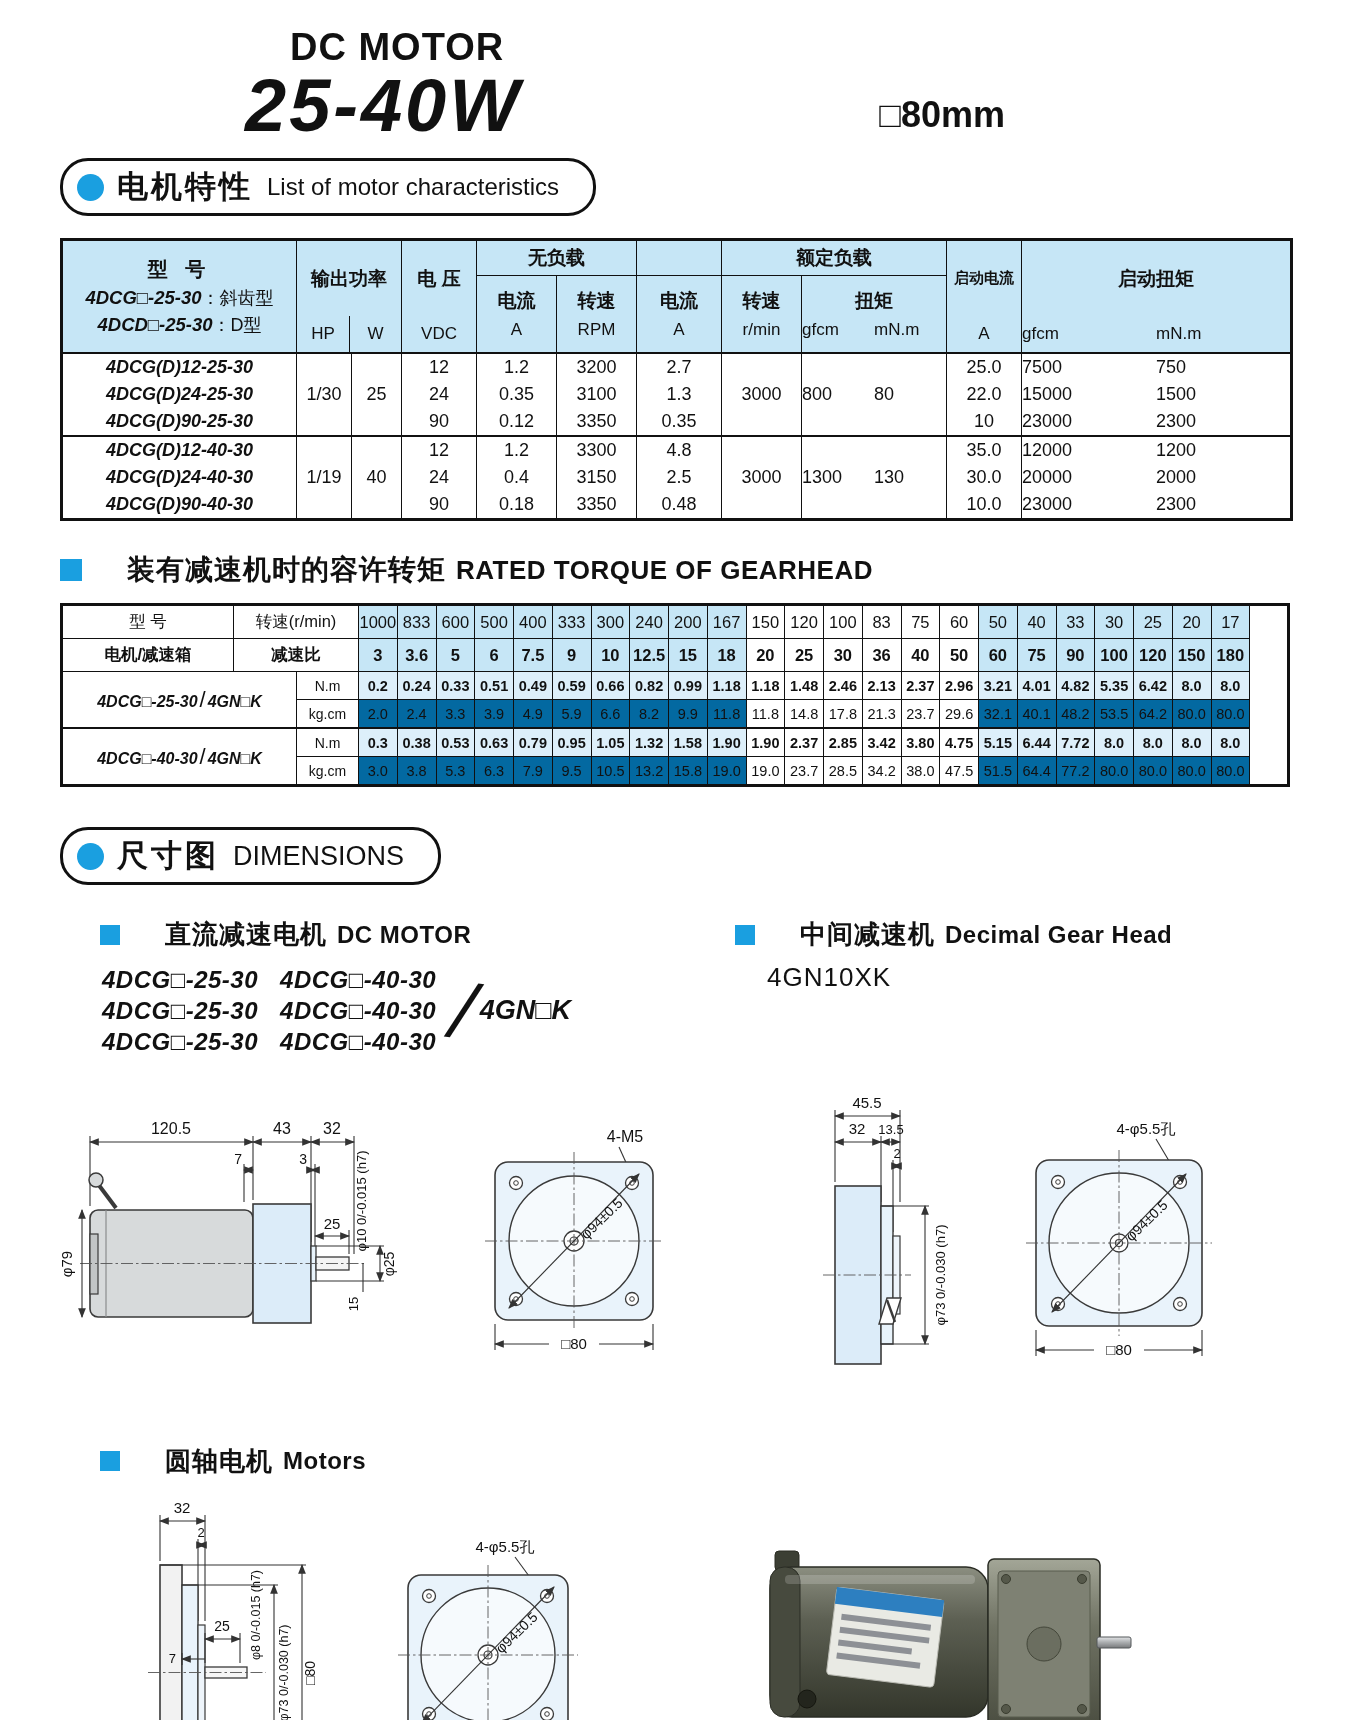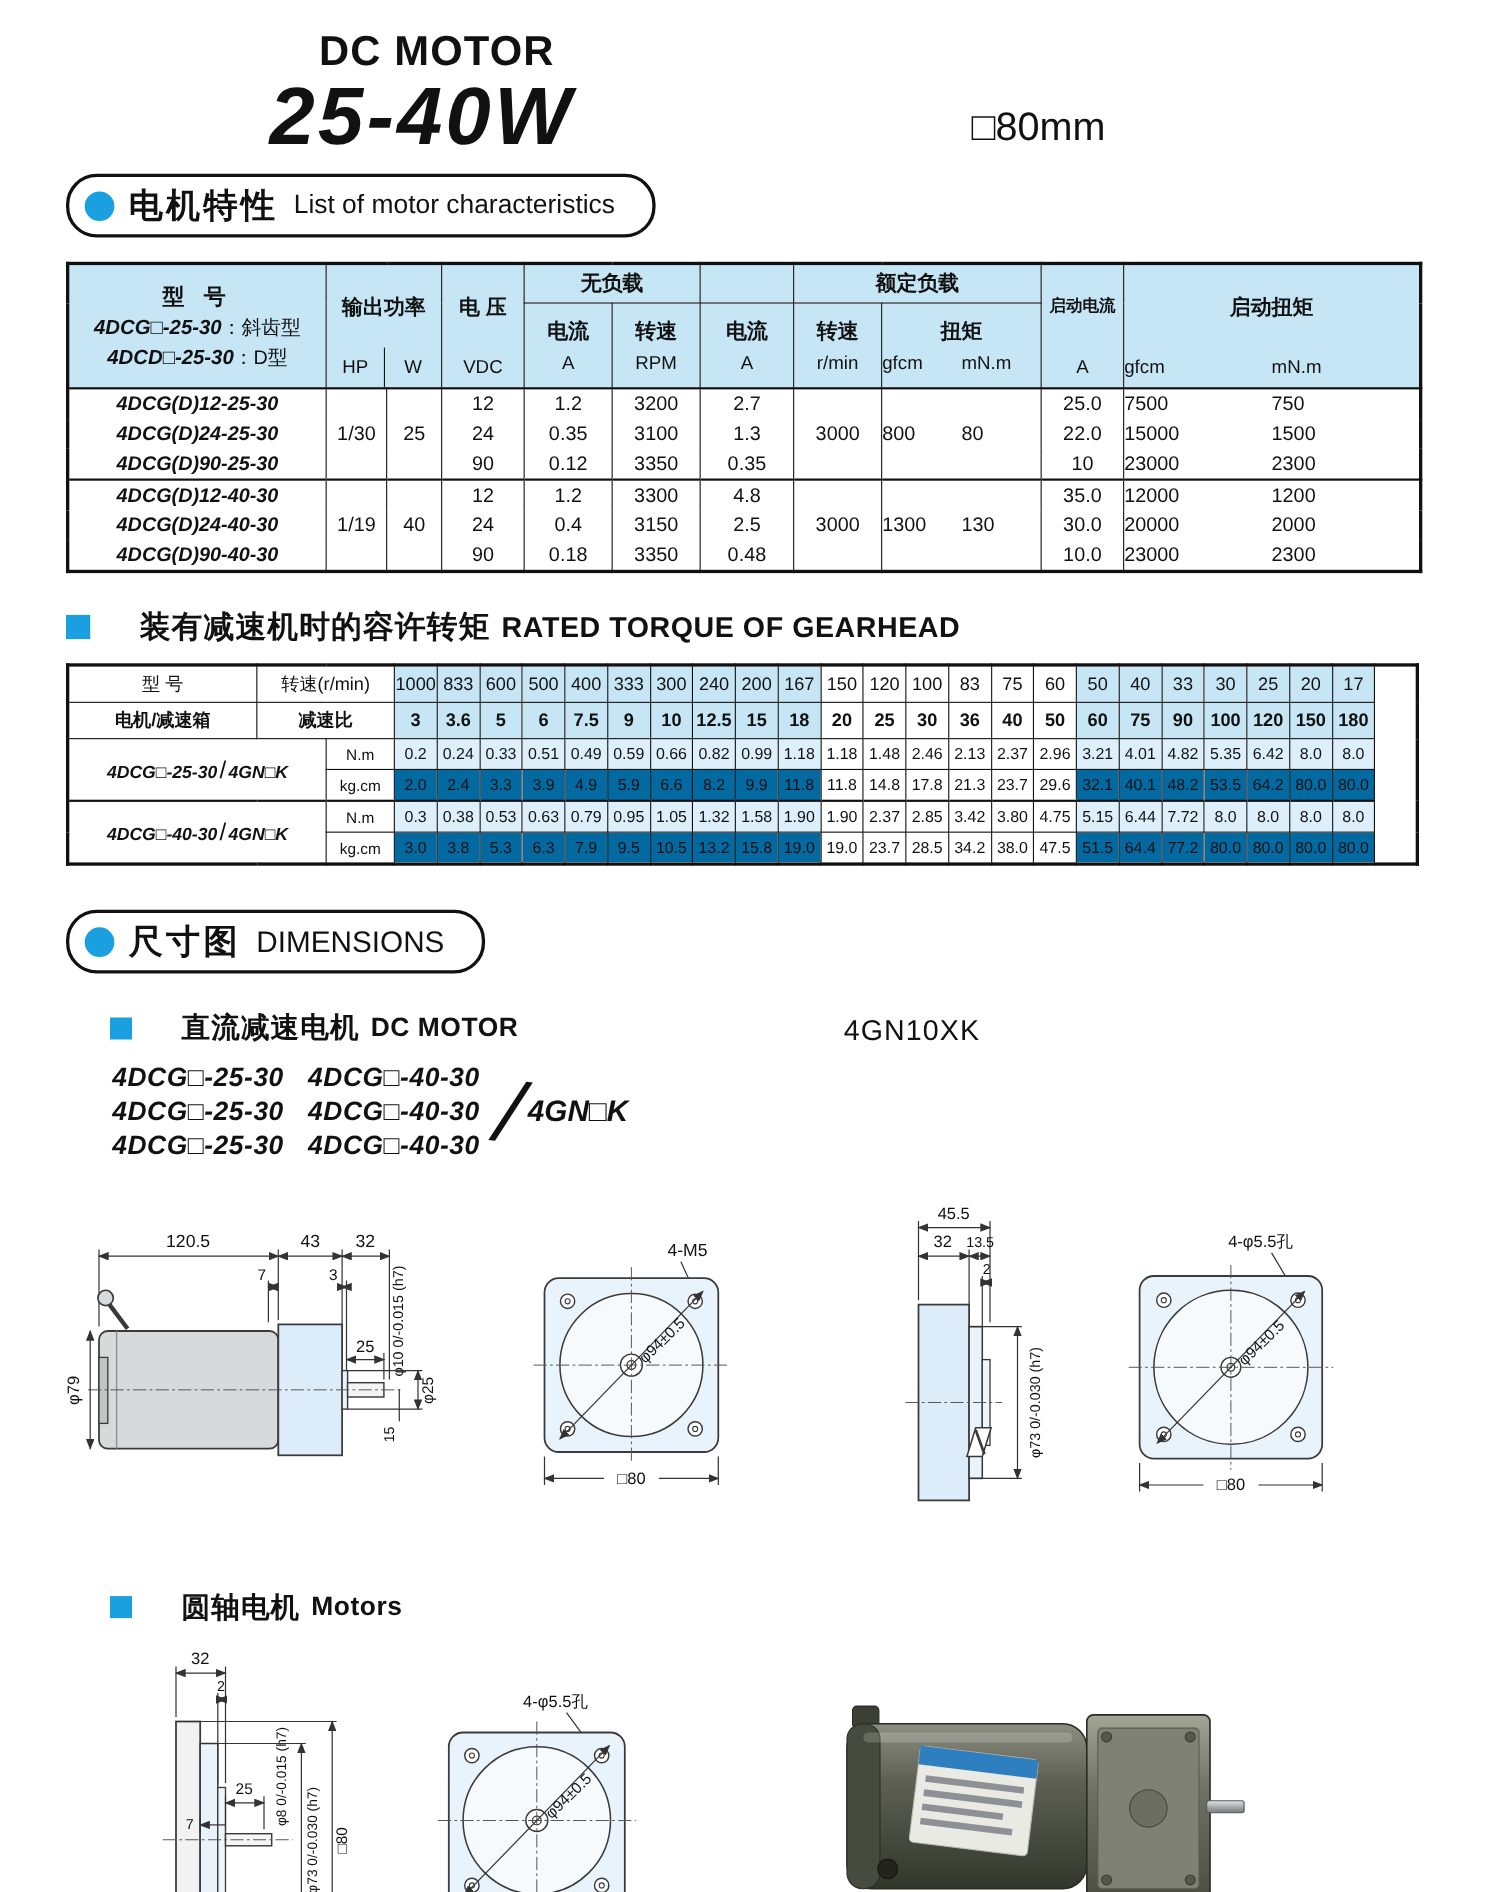--- a/index.html
+++ b/index.html
@@ -3,21 +3,21 @@
 <meta charset="utf-8">
 <style>
   html,body{margin:0;padding:0;background:#fff;}
   body{width:1350px;height:1720px;overflow:hidden;font-family:"Liberation Sans","DejaVu Sans",sans-serif;color:#111;}
   .page{padding:10px 60px 0 60px;box-sizing:border-box;}
 
   
   .hdr{position:relative;height:148px;}
   .kicker{margin-left:230px;padding-top:16px;font-size:38px;font-weight:bold;letter-spacing:1px;}
   .bigtitle{margin-left:185px;font-size:74px;font-weight:bold;font-style:italic;letter-spacing:3px;line-height:1.0;}
-  .frame{position:absolute;right:285px;top:84px;font-size:36px;font-weight:normal;text-align:center;}
+  .frame{position:absolute;right:285px;top:84px;font-size:36px;font-weight:bold;text-align:center;}
 
   
   .pill{display:inline-flex;align-items:center;border:3px solid #111;border-radius:28px;background:#fff;padding:5px 34px 5px 14px;}
   .pill .dot{width:27px;height:27px;border-radius:50%;margin-right:13px;}
   .pill .zh{font-size:31px;font-weight:bold;letter-spacing:3px;}
   .pill .en{font-size:24px;margin-left:14px;}
   .pill2 .en{font-size:27px;}
 
   .sqhead{display:flex;align-items:center;margin-top:30px;}
   .sq{width:22px;height:22px;margin-right:9px;flex:0 0 auto;}
@@ -56,21 +56,21 @@
   .two{display:flex;width:100%;}
   .two span{flex:1;text-align:left;}
 
   
   .t2{width:1230px;border:3px solid #111;margin-top:14px;}
   .t2 td{border:1.2px solid #111;text-align:center;vertical-align:middle;padding:0;font-size:15.5px;height:27px;overflow:hidden;white-space:nowrap;}
   .t2 tr.r1 td{height:32px;font-size:16.5px;}
   .t2 tr.r2 td{height:32px;font-size:16.5px;font-weight:bold;}
   .t2 tr.hr td:nth-child(n+3){background:#c6e6f6;}
   .t2 tr.hr td:nth-child(n+13):nth-child(-n+18){background:#fff;}
-  .t2 tr.da td:nth-child(n+3){background:#ddeffa;font-size:14.5px;}
+  .t2 tr.da td:nth-child(n+3){background:#ddeffa;font-size:14.5px;font-weight:bold;}
   .t2 tr.da td:nth-child(n+13):nth-child(-n+18){background:#fff;}
   .t2 tr.db td:nth-child(n+2){background:#0369a1;font-size:14.5px;}
   .t2 tr.db td:nth-child(n+12):nth-child(-n+17){background:#fff;}
   .t2 td.mdl2{font-weight:bold;font-style:italic;font-size:16px;background:#fff;}
   .t2 td.unit{font-size:14px;background:#fff;}
   .t2 .slash{font-style:normal;font-size:22px;font-weight:normal;padding:0 2px;}
   .t2 tr.gs2 td{border-top:2.5px solid #111;}
 
   
   .twocol{display:flex;margin-top:26px;}
@@ -530,20 +530,25 @@
         <div class="mcol">
           <span>4DCG□-40-30</span>
           <span>4DCG□-40-30</span>
           <span>4DCG□-40-30</span>
         </div>
         <span class="bigslash">/</span>
         <span class="gearname">4GN□K</span>
       </div>
     </div>
     <div class="rightcol">
+      <div class="sqhead subhead" style="margin-top:6px;">
+        <span class="sq" style="background:#1a9fe0;"></span>
+        <span class="zh">中间减速机</span>
+        <span class="en">Decimal Gear Head</span>
+      </div>
       <div class="ghmodel">4GN10XK</div>
     </div>
   </div>
 
   
   <div class="drawrow1">
 
     <svg width="345" height="332" viewBox="0 0 345 332">
       <defs>
           <marker id="arA" markerWidth="9" markerHeight="7" refX="8" refY="3.5" orient="auto-start-reverse">

